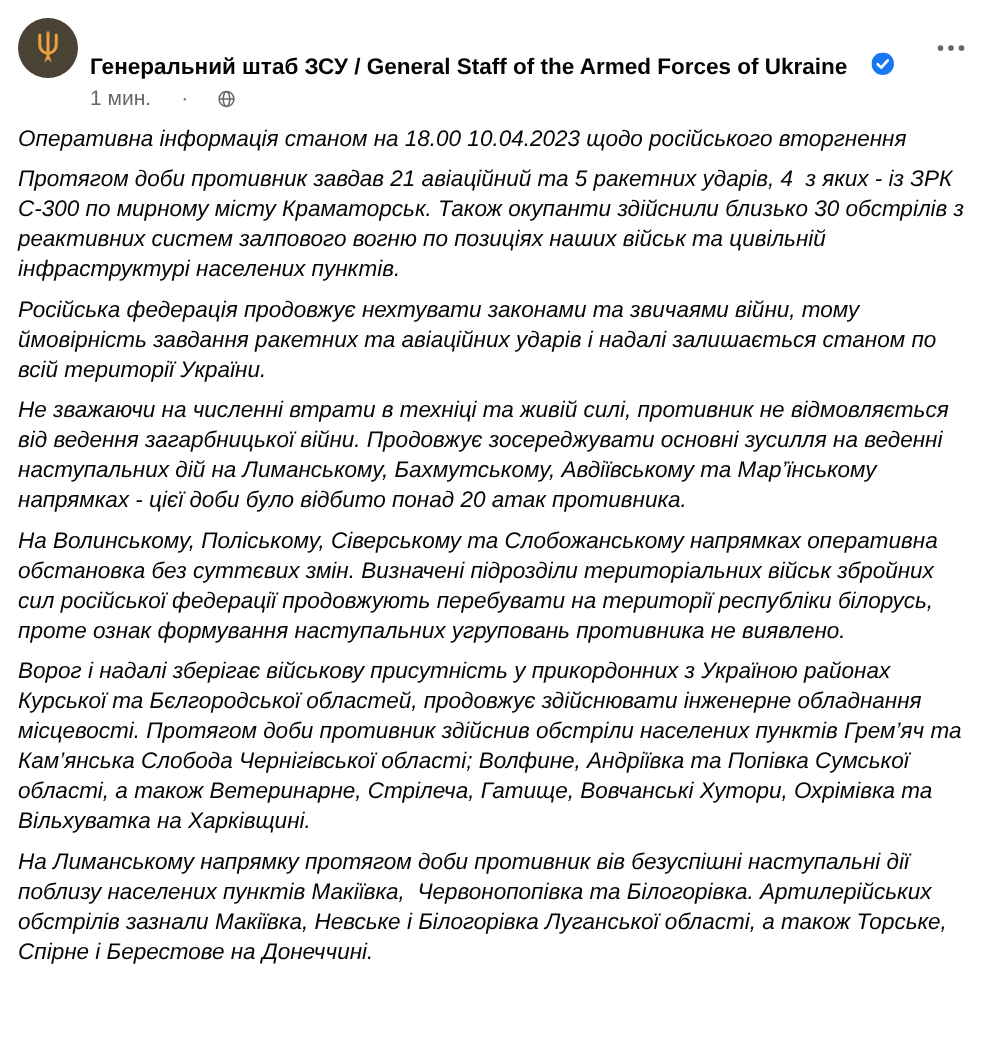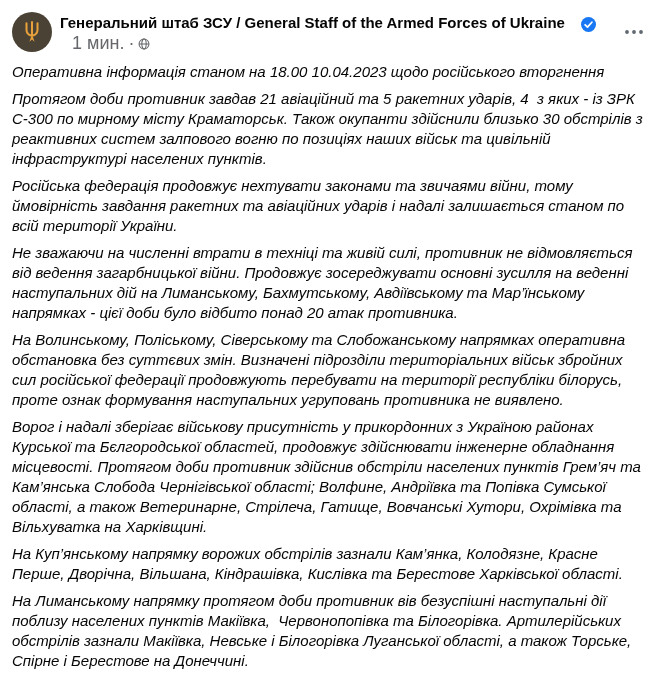--- a/index.html
+++ b/index.html
@@ -35,46 +35,46 @@
     cursor: pointer;
   }
   .header-text {
     flex: 1 1 auto;
     margin-left: 8px;
     min-width: 0;
     padding-top: 1px;
   }
   .name-row {
     display: flex;
-    align-items: flex-end;
+    align-items: flex-start;
     gap: 16px;
+    margin-top: 22px;
   }
   .page-name {
     font-size: 15px;
     font-weight: 600;
     line-height: 19px;
     color: #050505;
     cursor: pointer;
     white-space: nowrap;
     overflow: hidden;
   }
   .verified-badge {
     flex: 0 0 auto;
     display: inline-flex;
     align-items: center;
   }
   .meta-row {
     display: flex;
     align-items: center;
-    gap: 4px;
+    gap: 20px;
     margin-top: 3px;
-    font-size: 18px;
+    font-size: 14px;
     line-height: 16px;
     color: #65676b;
-    margin-left: 12px;
   }
   .meta-row .timestamp { cursor: pointer; }
   .globe {
     display: inline-flex;
     align-items: center;
     margin-top: 1px;
   }
   .more-btn {
     flex: 0 0 auto;
     width: 36px;
@@ -156,17 +156,16 @@
 
   </div>
 
   <div class="post-body">
     <p>Оперативна інформація станом на 18.00 10.04.2023 щодо російського вторгнення</p>
     <p>Протягом доби противник завдав 21 авіаційний та 5 ракетних ударів, 4  з яких - із ЗРК С-300 по мирному місту Краматорськ. Також окупанти здійснили близько 30 обстрілів з реактивних систем залпового вогню по позиціях наших військ та цивільній інфраструктурі населених пунктів.</p>
     <p>Російська федерація продовжує нехтувати законами та звичаями війни, тому ймовірність завдання ракетних та авіаційних ударів і надалі залишається станом по всій території України.</p>
     <p>Не зважаючи на численні втрати в техніці та живій силі, противник не відмовляється від ведення загарбницької війни. Продовжує зосереджувати основні зусилля на веденні наступальних дій на Лиманському, Бахмутському, Авдіївському та Мар’їнському напрямках - цієї доби було відбито понад 20 атак противника.</p>
     <p>На Волинському, Поліському, Сіверському та Слобожанському напрямках оперативна обстановка без суттєвих змін. Визначені підрозділи територіальних військ збройних сил російської федерації продовжують перебувати на території республіки білорусь, проте ознак формування наступальних угруповань противника не виявлено.</p>
     <p>Ворог і надалі зберігає військову присутність у прикордонних з Україною районах Курської та Бєлгородської областей, продовжує здійснювати інженерне обладнання місцевості. Протягом доби противник здійснив обстріли населених пунктів Грем’яч та Кам’янська Слобода Чернігівської області; Волфине, Андріївка та Попівка Сумської області, а також Ветеринарне, Стрілеча, Гатище, Вовчанські Хутори, Охрімівка та Вільхуватка на Харківщині.</p>
-    <p>На Куп’янському напрямку ворожих обстрілів зазнали Кам’янка, Колодязне, Красне Перше, Дворічна, Вільшана, Кіндрашівка, Кислівка та Берестове Харківської області.</p>
     <p>На Лиманському напрямку протягом доби противник вів безуспішні наступальні дії поблизу населених пунктів Макіївка,  Червонопопівка та Білогорівка. Артилерійських обстрілів зазнали Макіївка, Невське і Білогорівка Луганської області, а також Торське, Спірне і Берестове на Донеччині.</p>
   </div>
 
 </div>
 
 </body></html>

